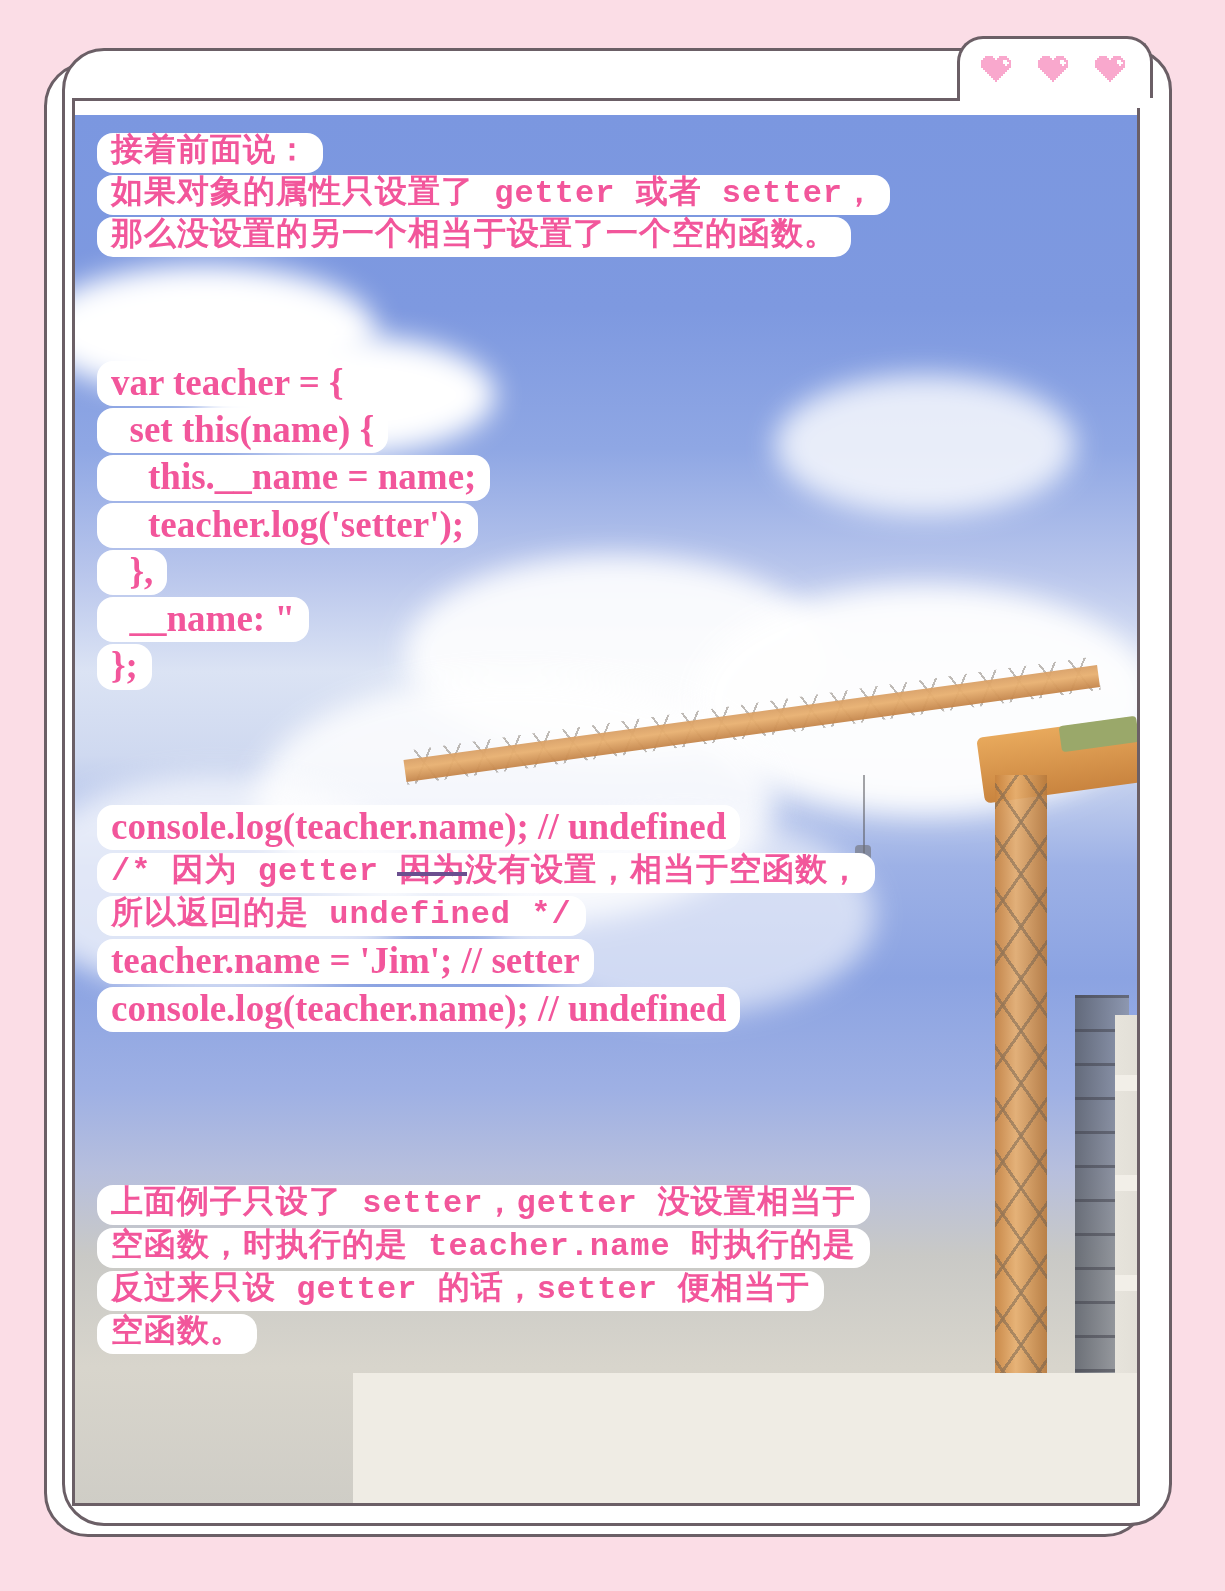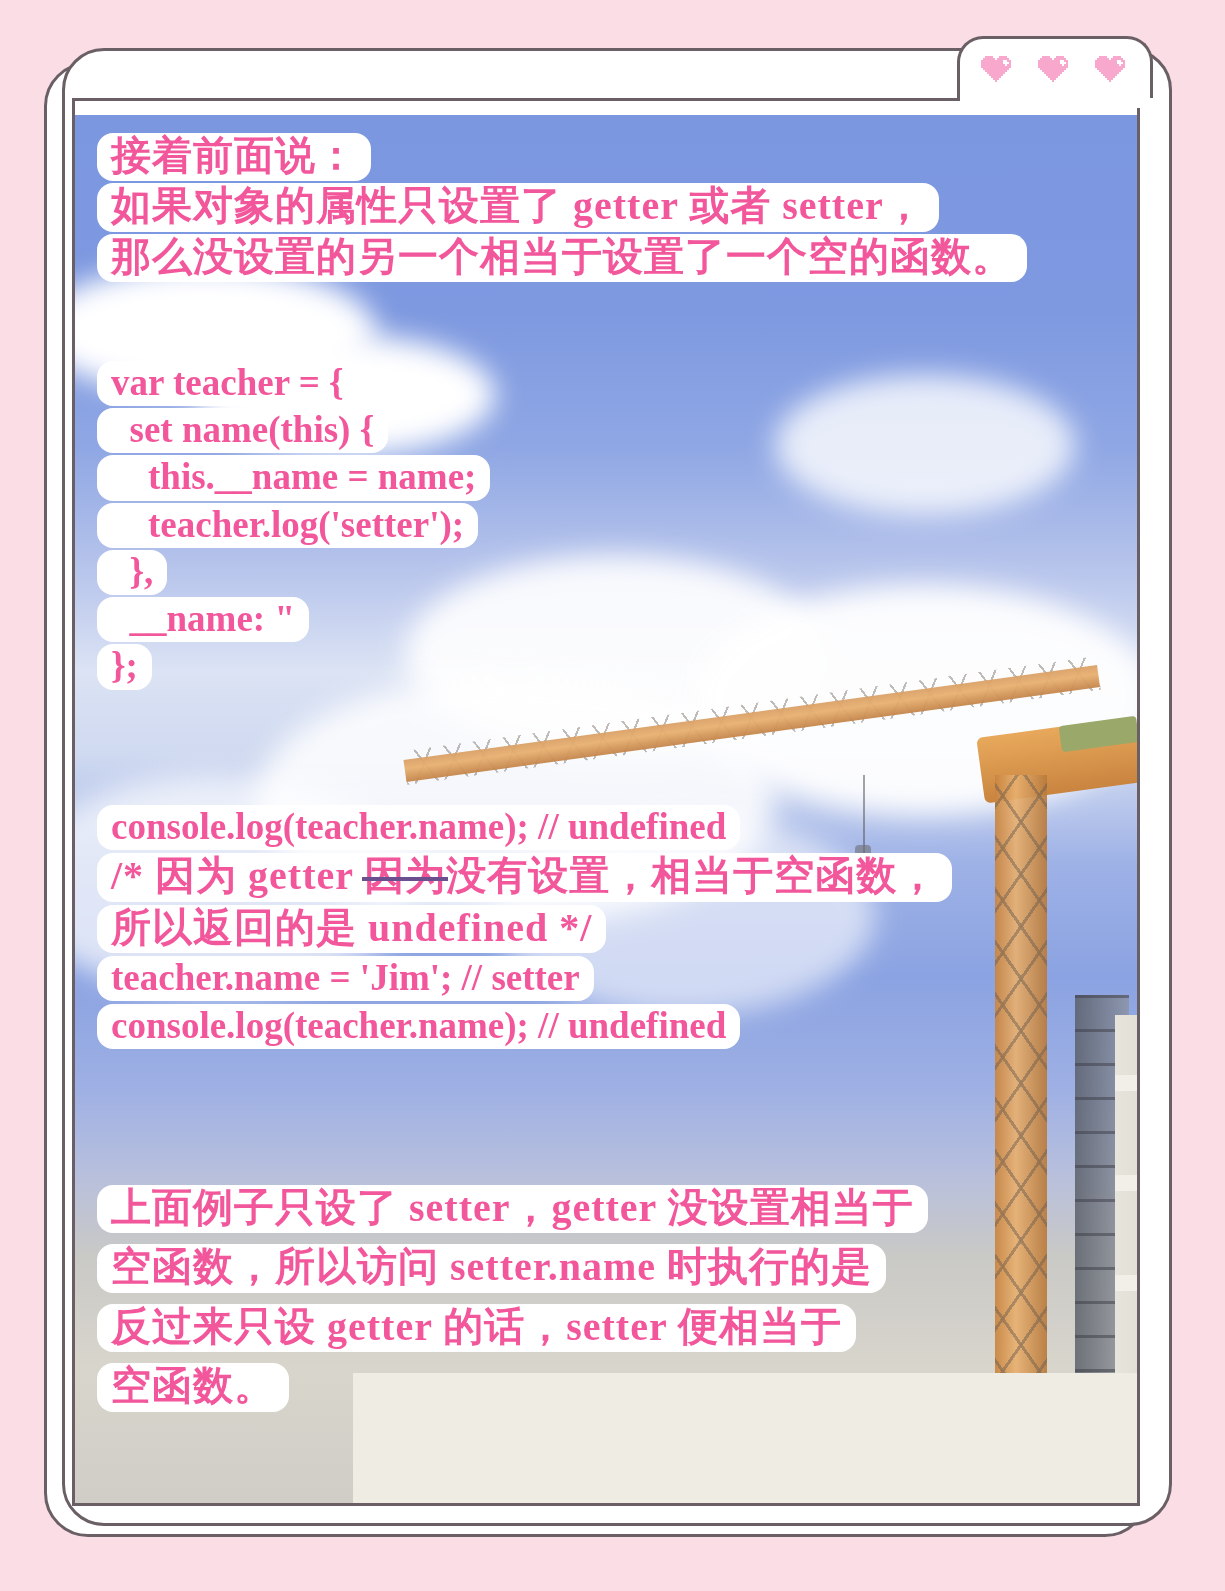--- a/index.html
+++ b/index.html
@@ -267,22 +267,22 @@
     padding: 2px 14px 4px 14px;
     white-space: pre;
     line-height: 1.06;
     margin: 0;
   }
   .block {
     position: absolute;
     left: 22px;
   }
   .cn {
-    font-family: Liberation Serif, serif;
-    font-size: 40px;
+    font-family: Liberation Mono, monospace;
+    font-size: 32px;
     font-weight: 700;
     letter-spacing: 1px;
   }
   .code {
     font-family: Liberation Serif, serif;
     font-size: 37px;
     font-weight: 700;
     letter-spacing: 0px;
   }
   .strike {
@@ -301,21 +301,21 @@
   #block-intro { top: 18px; }
   #block-intro .tline { margin-bottom: 2px; }
 
   #block-code { top: 246px; }
   #block-code .tline { margin-bottom: 2px; }
 
   #block-console { top: 690px; }
   #block-console .tline { margin-bottom: 3px; }
 
   #block-summary { top: 1070px; }
-  #block-summary .tline { margin-bottom: 11px; }
+  #block-summary .tline { margin-bottom: 3px; }
 </style>
 </head>
 <body>
 
 <div id="note-card-stack">
 
   <div id="card-shadow"></div>
   <div id="card-front"></div>
 
   <div id="heart-tab">
@@ -376,39 +376,39 @@
       <div id="text-layer">
 
         <div class="block" id="block-intro">
           <div class="tline cn">接着前面说：</div>
           <div class="tline cn">如果对象的属性只设置了 getter 或者 setter，</div>
           <div class="tline cn">那么没设置的另一个相当于设置了一个空的函数。</div>
         </div>
 
         <div class="block" id="block-code">
           <div class="tline code">var teacher = {</div>
-          <div class="tline code">  set name(this) {</div>
+          <div class="tline code">  set this(name) {</div>
           <div class="tline code">    this.__name = name;</div>
           <div class="tline code">    teacher.log('setter');</div>
           <div class="tline code">  },</div>
           <div class="tline code">  __name: "</div>
           <div class="tline code">};</div>
         </div>
 
         <div class="block" id="block-console">
           <div class="tline code">console.log(teacher.name); // undefined</div>
           <div class="tline cn"><span>/* 因为 getter </span><span class="strike">因为</span><span>没有设置，相当于空函数，</span></div>
           <div class="tline cn">所以返回的是 undefined */</div>
           <div class="tline code">teacher.name = 'Jim'; // setter</div>
           <div class="tline code">console.log(teacher.name); // undefined</div>
         </div>
 
         <div class="block" id="block-summary">
           <div class="tline cn">上面例子只设了 setter，getter 没设置相当于</div>
-          <div class="tline cn">空函数，所以访问 setter.name 时执行的是</div>
+          <div class="tline cn">空函数，时执行的是 teacher.name 时执行的是</div>
           <div class="tline cn">反过来只设 getter 的话，setter 便相当于</div>
           <div class="tline cn">空函数。</div>
         </div>
 
       </div>
     </div>
   </div>
 </div>
 
 </body></html>

